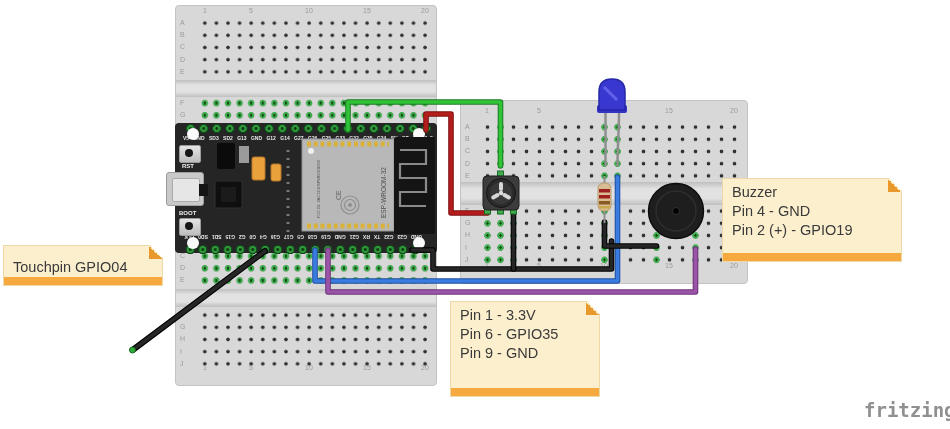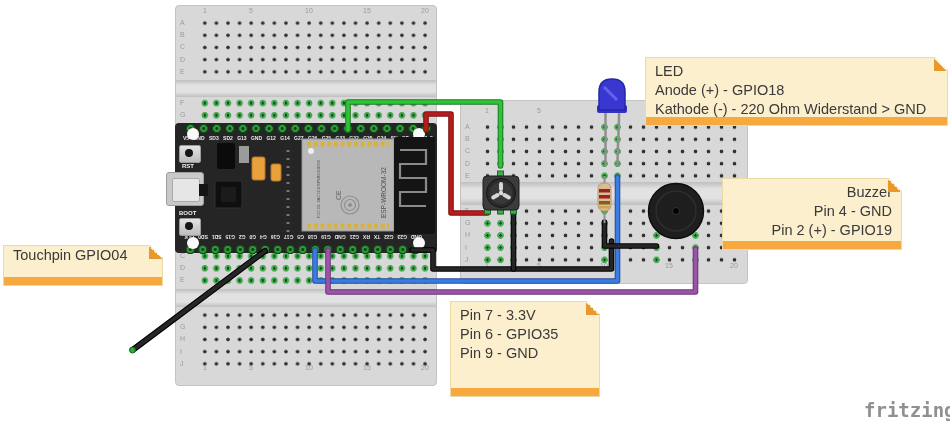--- a/index.html
+++ b/index.html
@@ -45,23 +45,23 @@
   
   #overlay{position:absolute;left:0;top:0;z-index:4;pointer-events:none;}
 
   
   .note{position:absolute;background:#fcefce;border:1px solid #ecd9a6;color:#3a3a3a;
         font-size:14.5px;line-height:19px;padding:4px 9px 12px 9px;box-sizing:border-box;z-index:5;
         clip-path:polygon(0 0,calc(100% - 13px) 0,100% 13px,100% 100%,0 100%);}
   .note::before{content:"";position:absolute;top:0;right:0;width:13px;height:13px;
         background:linear-gradient(225deg,transparent 50%,#e9992b 50%);}
   .note::after{content:"";position:absolute;left:0;right:0;bottom:0;height:8px;background:#f5a93f;}
-  #note-touchpin{left:3px;top:245px;width:160px;height:41px;padding-top:0;}
+  #note-touchpin{left:3px;top:245px;width:160px;height:41px;padding-top:12px;}
   #note-led{left:645px;top:57px;width:303px;height:69px;}
-  #note-buzzer{left:722px;top:178px;width:180px;height:72px;text-align:right;}
+  #note-buzzer{left:722px;top:178px;width:180px;height:84px;}
   #note-pot{left:450px;top:301px;width:150px;height:96px;}
 
   #watermark{position:absolute;left:864px;top:399px;font-family:"DejaVu Sans Mono",monospace;
              font-size:19px;font-weight:600;color:#909090;z-index:5;}
 </style>
 </head>
 <body>
 
 <div id="stage">
 
@@ -315,30 +315,25 @@
       <rect x="691.5" y="206" width="8" height="8" fill="#3dae4b" stroke="#1c6b26"></rect>
       <circle cx="676" cy="211" r="27.5" fill="#1e1e1e" stroke="#0c0c0c" stroke-width="1.5"></circle>
       <circle cx="676" cy="211" r="20" fill="none" stroke="#2e2e2e" stroke-width="1.5"></circle>
       <circle cx="676" cy="211" r="3.5" fill="#000" stroke="#333"></circle>
     </g>
   </svg>
 
   <div class="note" id="note-touchpin">
     <div>Touchpin GPIO04</div>
   </div>
-  <div class="note" id="note-led">
-    <div>LED</div>
-    <div>Anode (+) - GPIO18</div>
-    <div>Kathode (-) - 220 Ohm Widerstand &gt; GND</div>
-  </div>
   <div class="note" id="note-buzzer">
     <div>Buzzer</div>
     <div>Pin 4 - GND</div>
     <div>Pin 2 (+) - GPIO19</div>
   </div>
   <div class="note" id="note-pot">
-    <div>Pin 7 - 3.3V</div>
+    <div>Pin 1 - 3.3V</div>
     <div>Pin 6 - GPIO35</div>
     <div>Pin 9 - GND</div>
   </div>
 
   <div id="watermark">fritzing</div>
 </div>
 
 </body></html>

